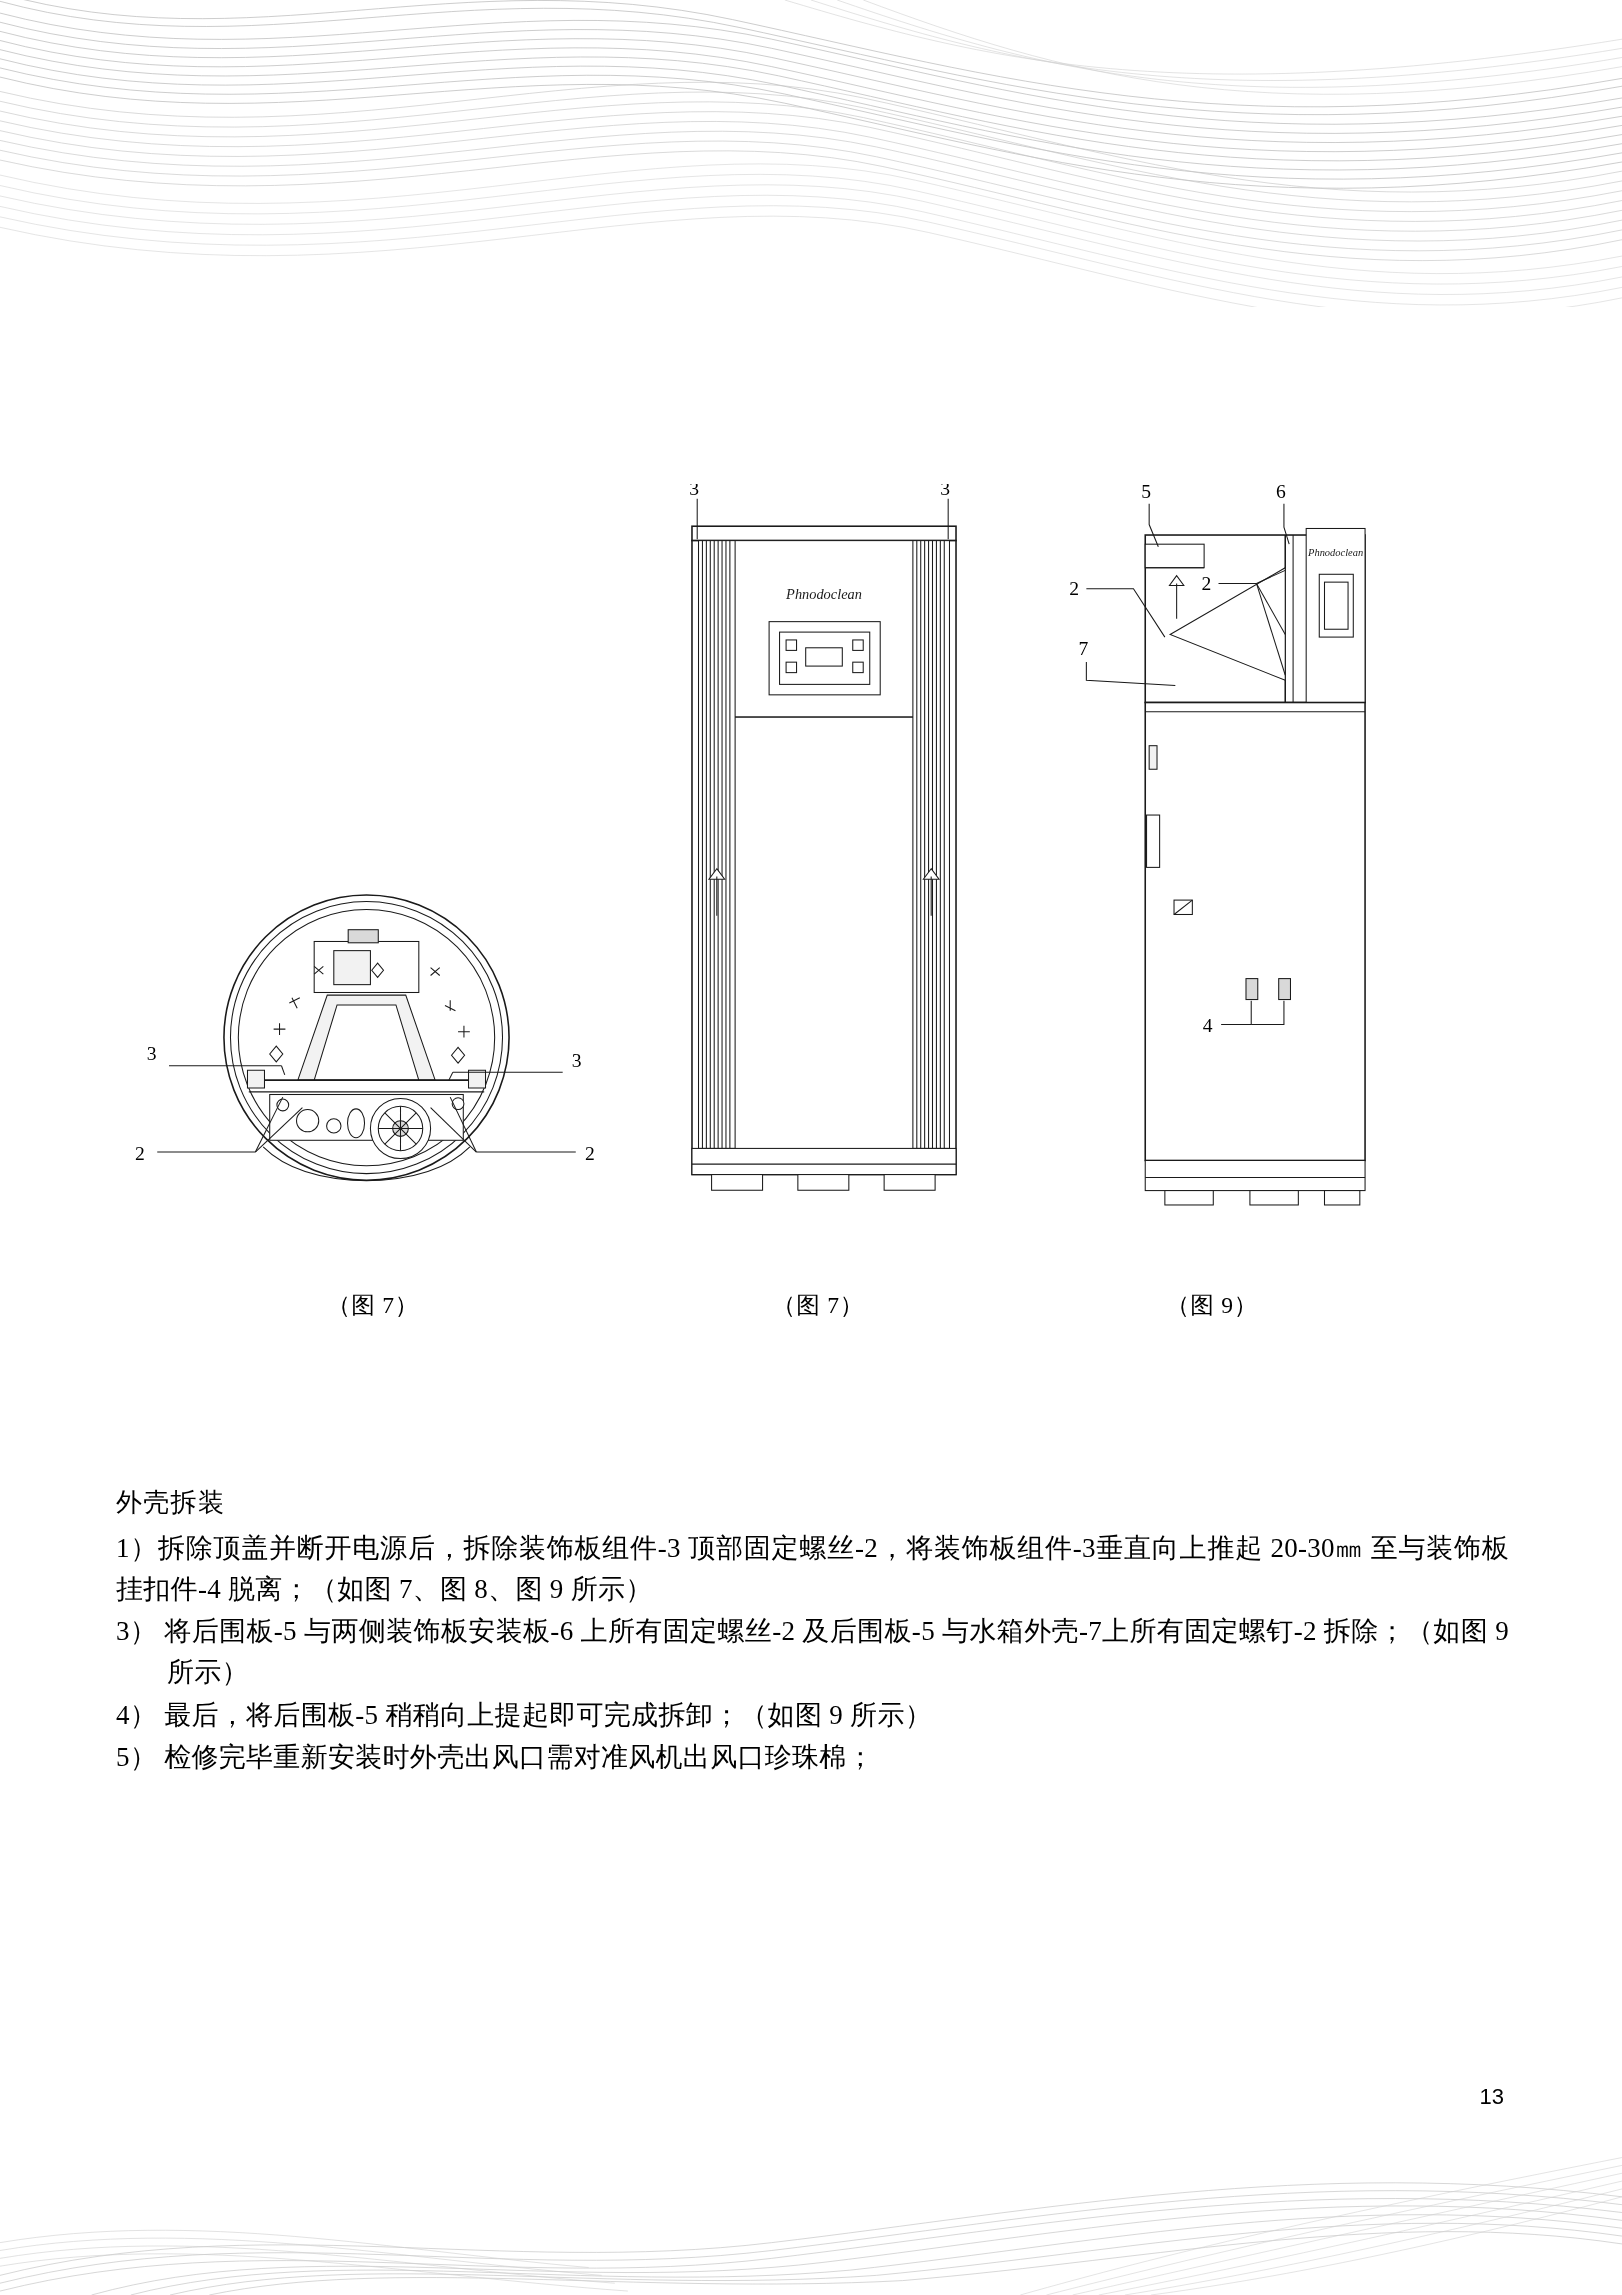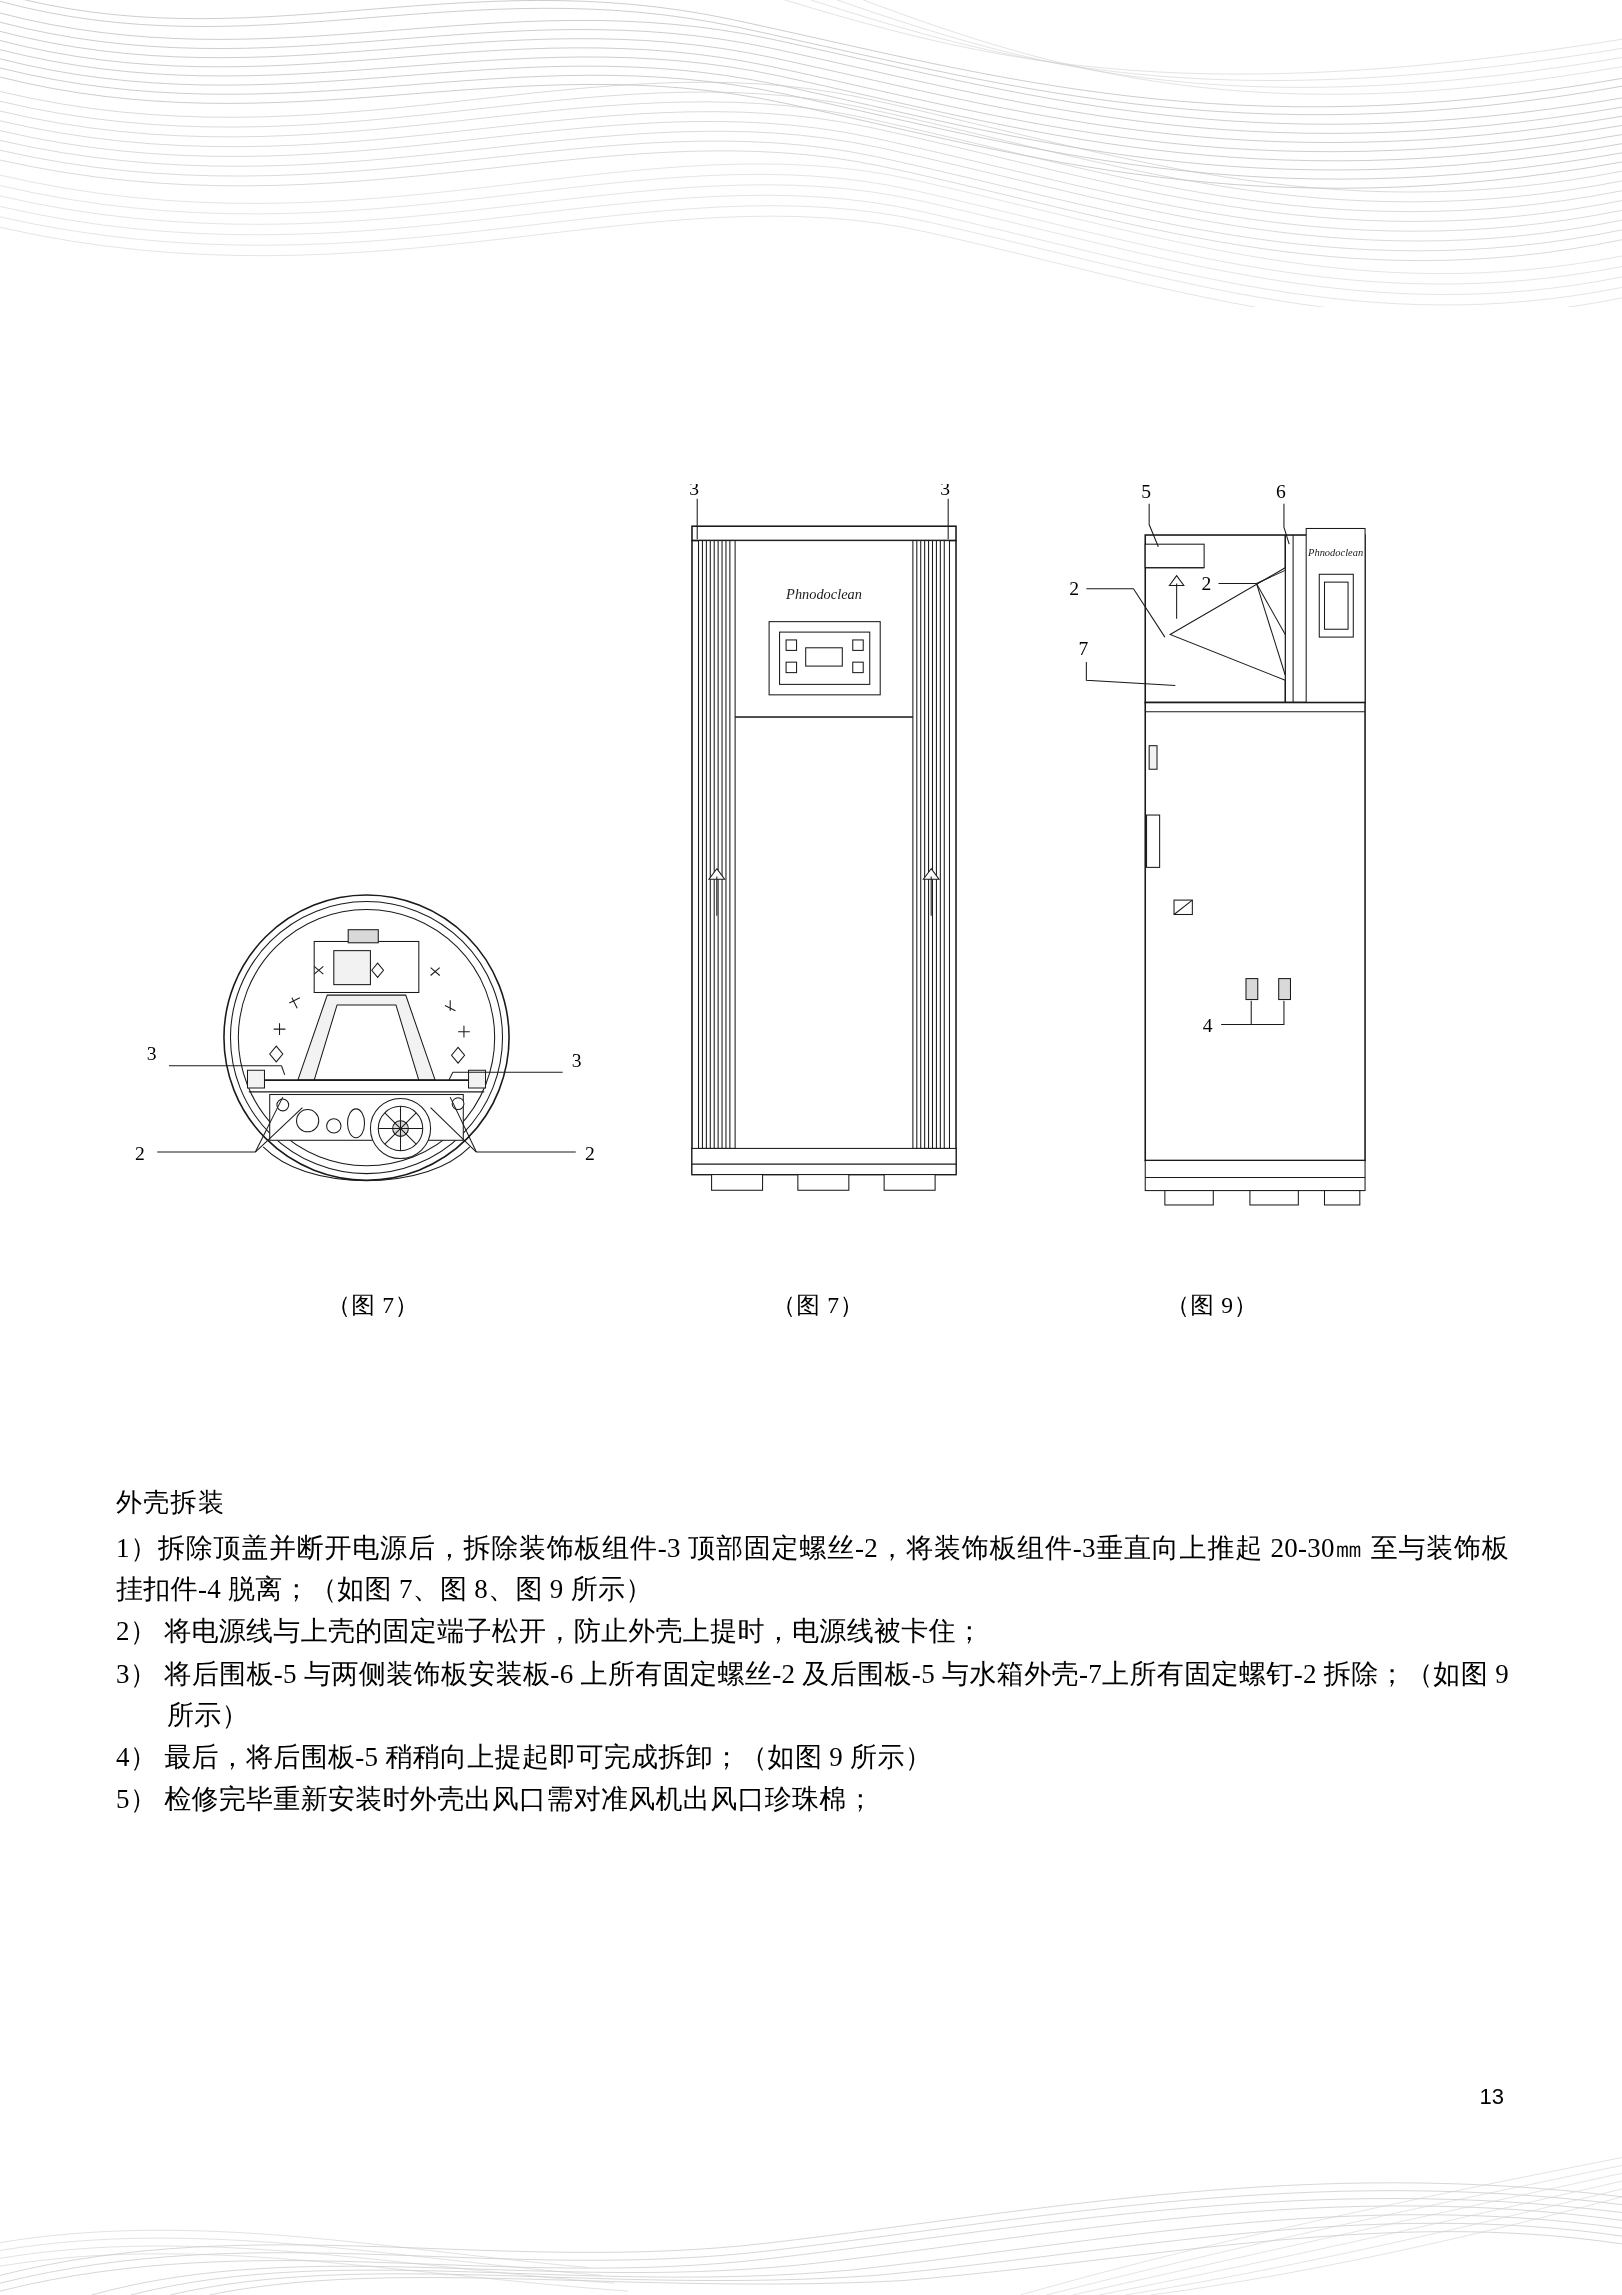--- a/index.html
+++ b/index.html
@@ -338,21 +338,20 @@
       <text class="lbl" x="218" y="838">4</text>
     </svg>
   </div>
   <div class="fig-caption" id="cap9">（图 9）</div>
 
 </div>
 
 <div class="body-text">
   <div class="section-title">外壳拆装</div>
   <p class="para">1）拆除顶盖并断开电源后，拆除装饰板组件-3 顶部固定螺丝-2，将装饰板组件-3垂直向上推起 20-30㎜ 至与装饰板挂扣件-4 脱离；（如图 7、图 8、图 9 所示）</p>
-  <p class="para hang2">2） 将电源线与上壳的固定端子松开，防止外壳上提时，电源线被卡住；</p>
   <p class="para hang2">3） 将后围板-5 与两侧装饰板安装板-6 上所有固定螺丝-2 及后围板-5 与水箱外壳-7上所有固定螺钉-2 拆除；（如图 9 所示）</p>
   <p class="para hang2">4） 最后，将后围板-5 稍稍向上提起即可完成拆卸；（如图 9 所示）</p>
   <p class="para hang2">5） 检修完毕重新安装时外壳出风口需对准风机出风口珍珠棉；</p>
 </div>
 
 <div class="page-number">13</div>
 
 <div class="wave-band wave-bottom">
   <svg width="1622" height="216" viewBox="0 0 2480 330" preserveAspectRatio="none">
     <g stroke="#c2c2c2" fill="none" stroke-width="1.0">

